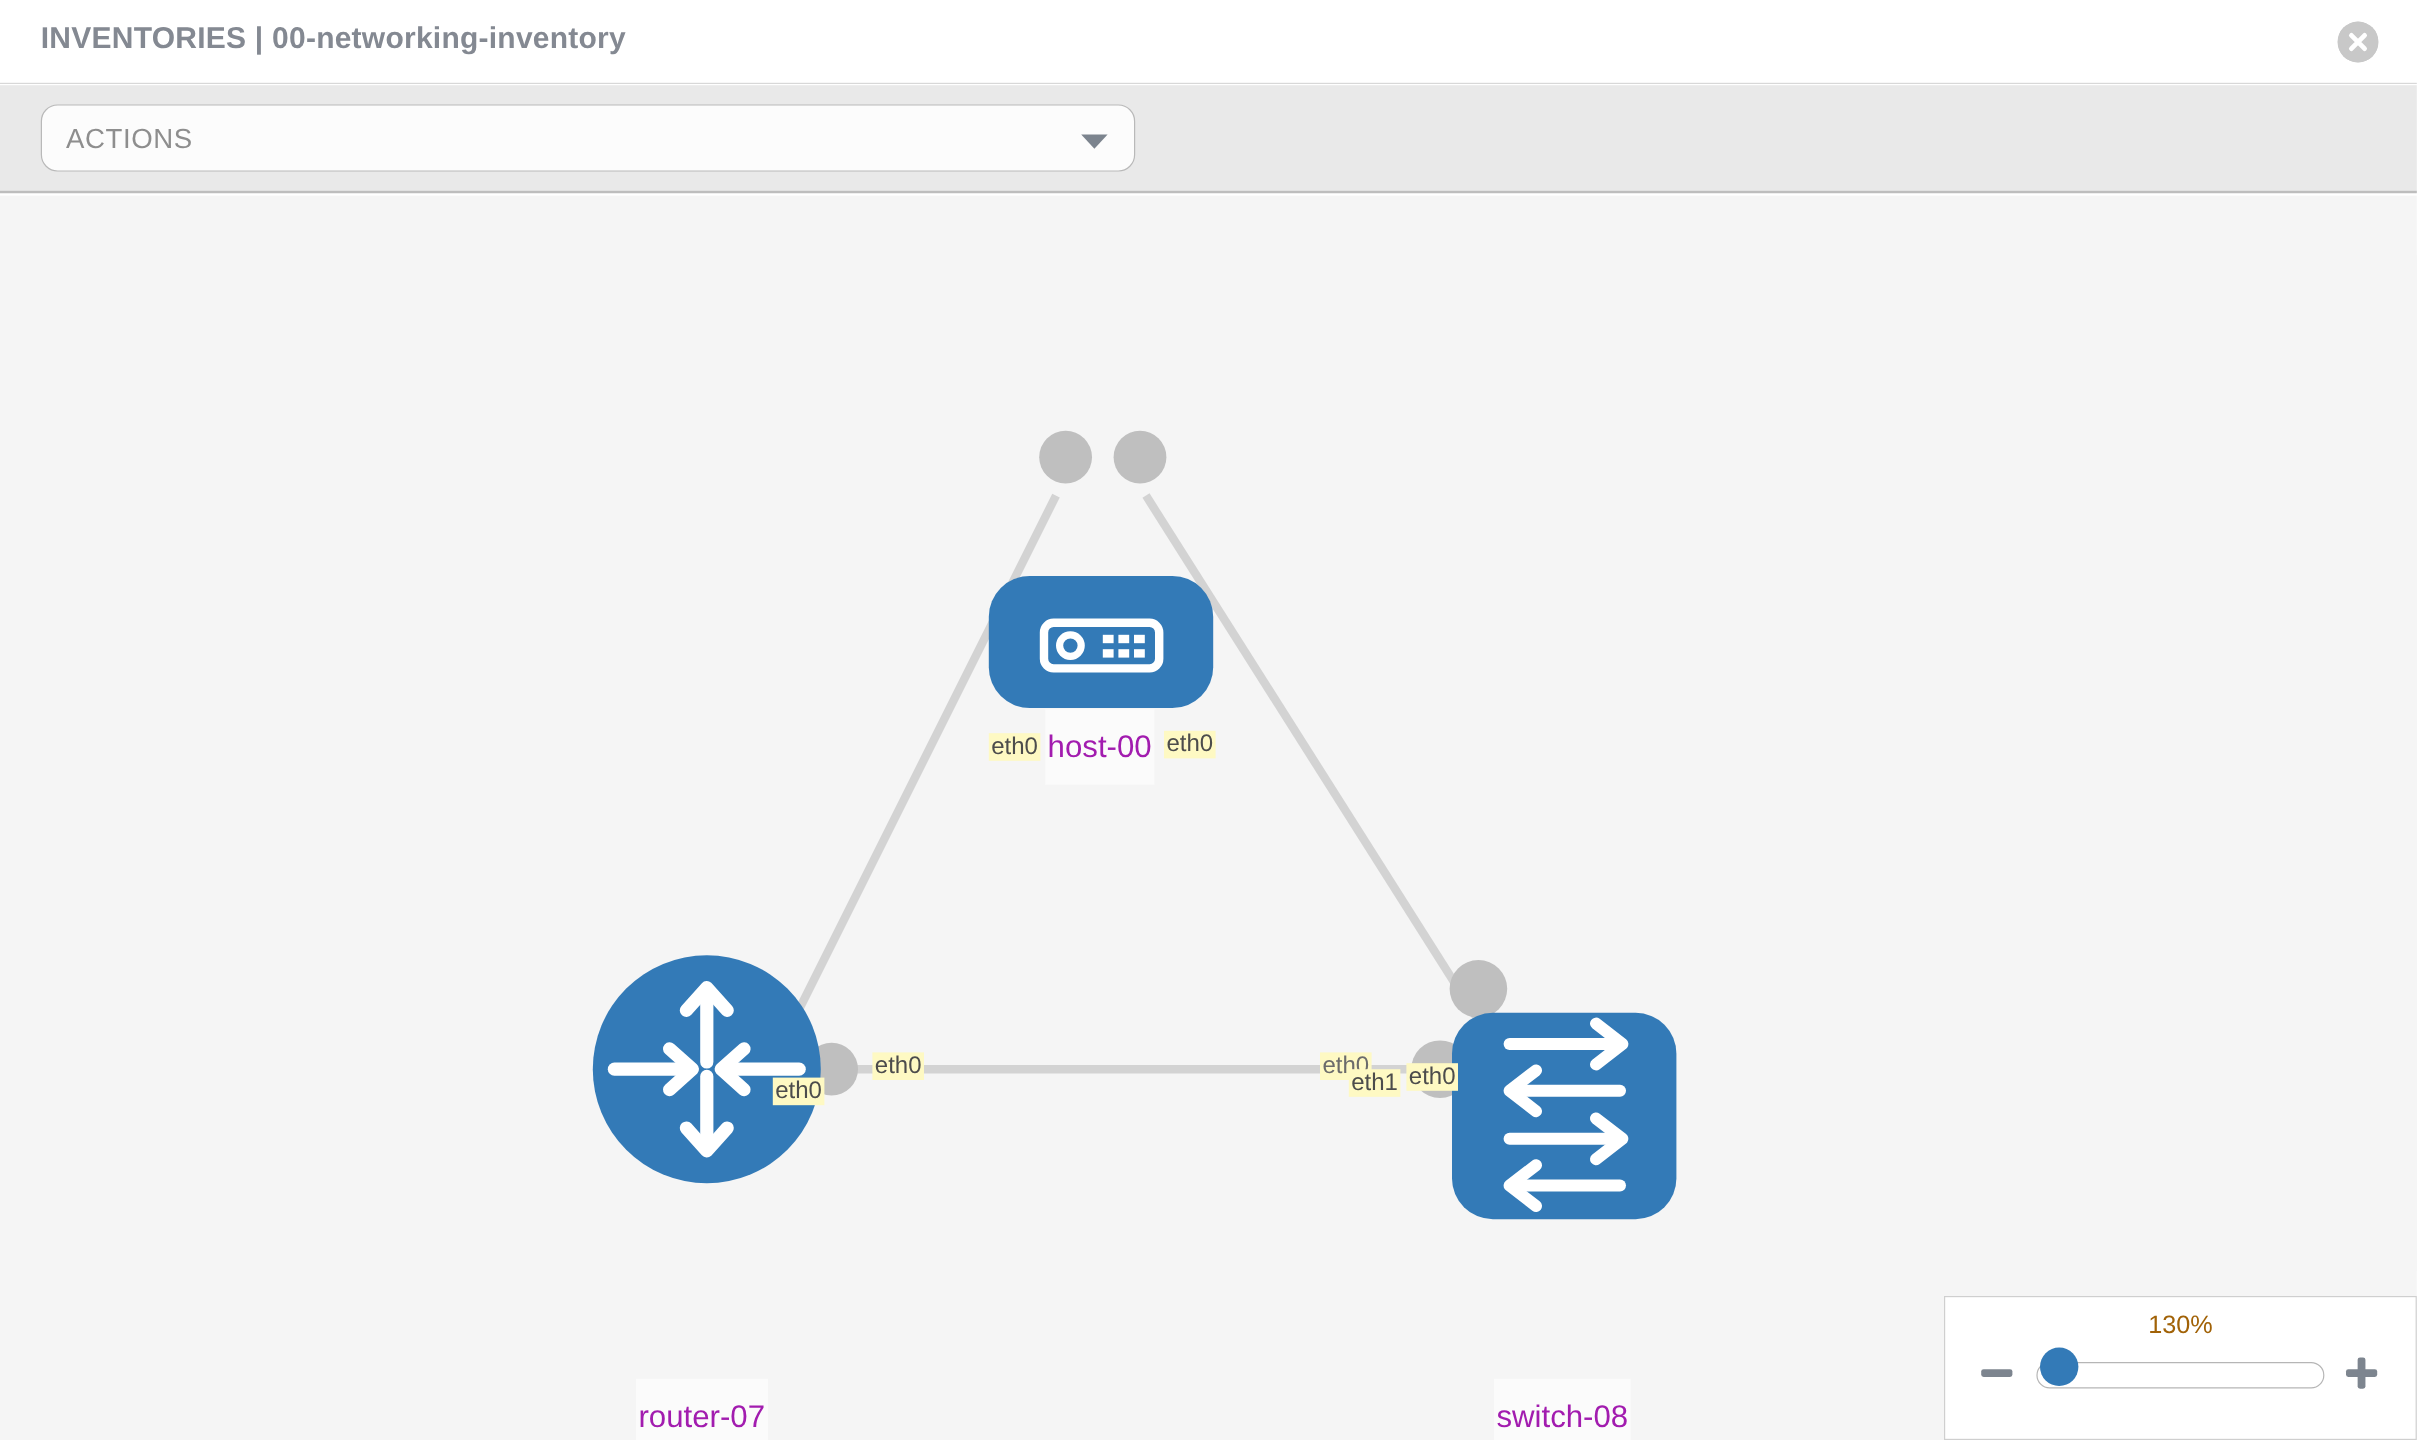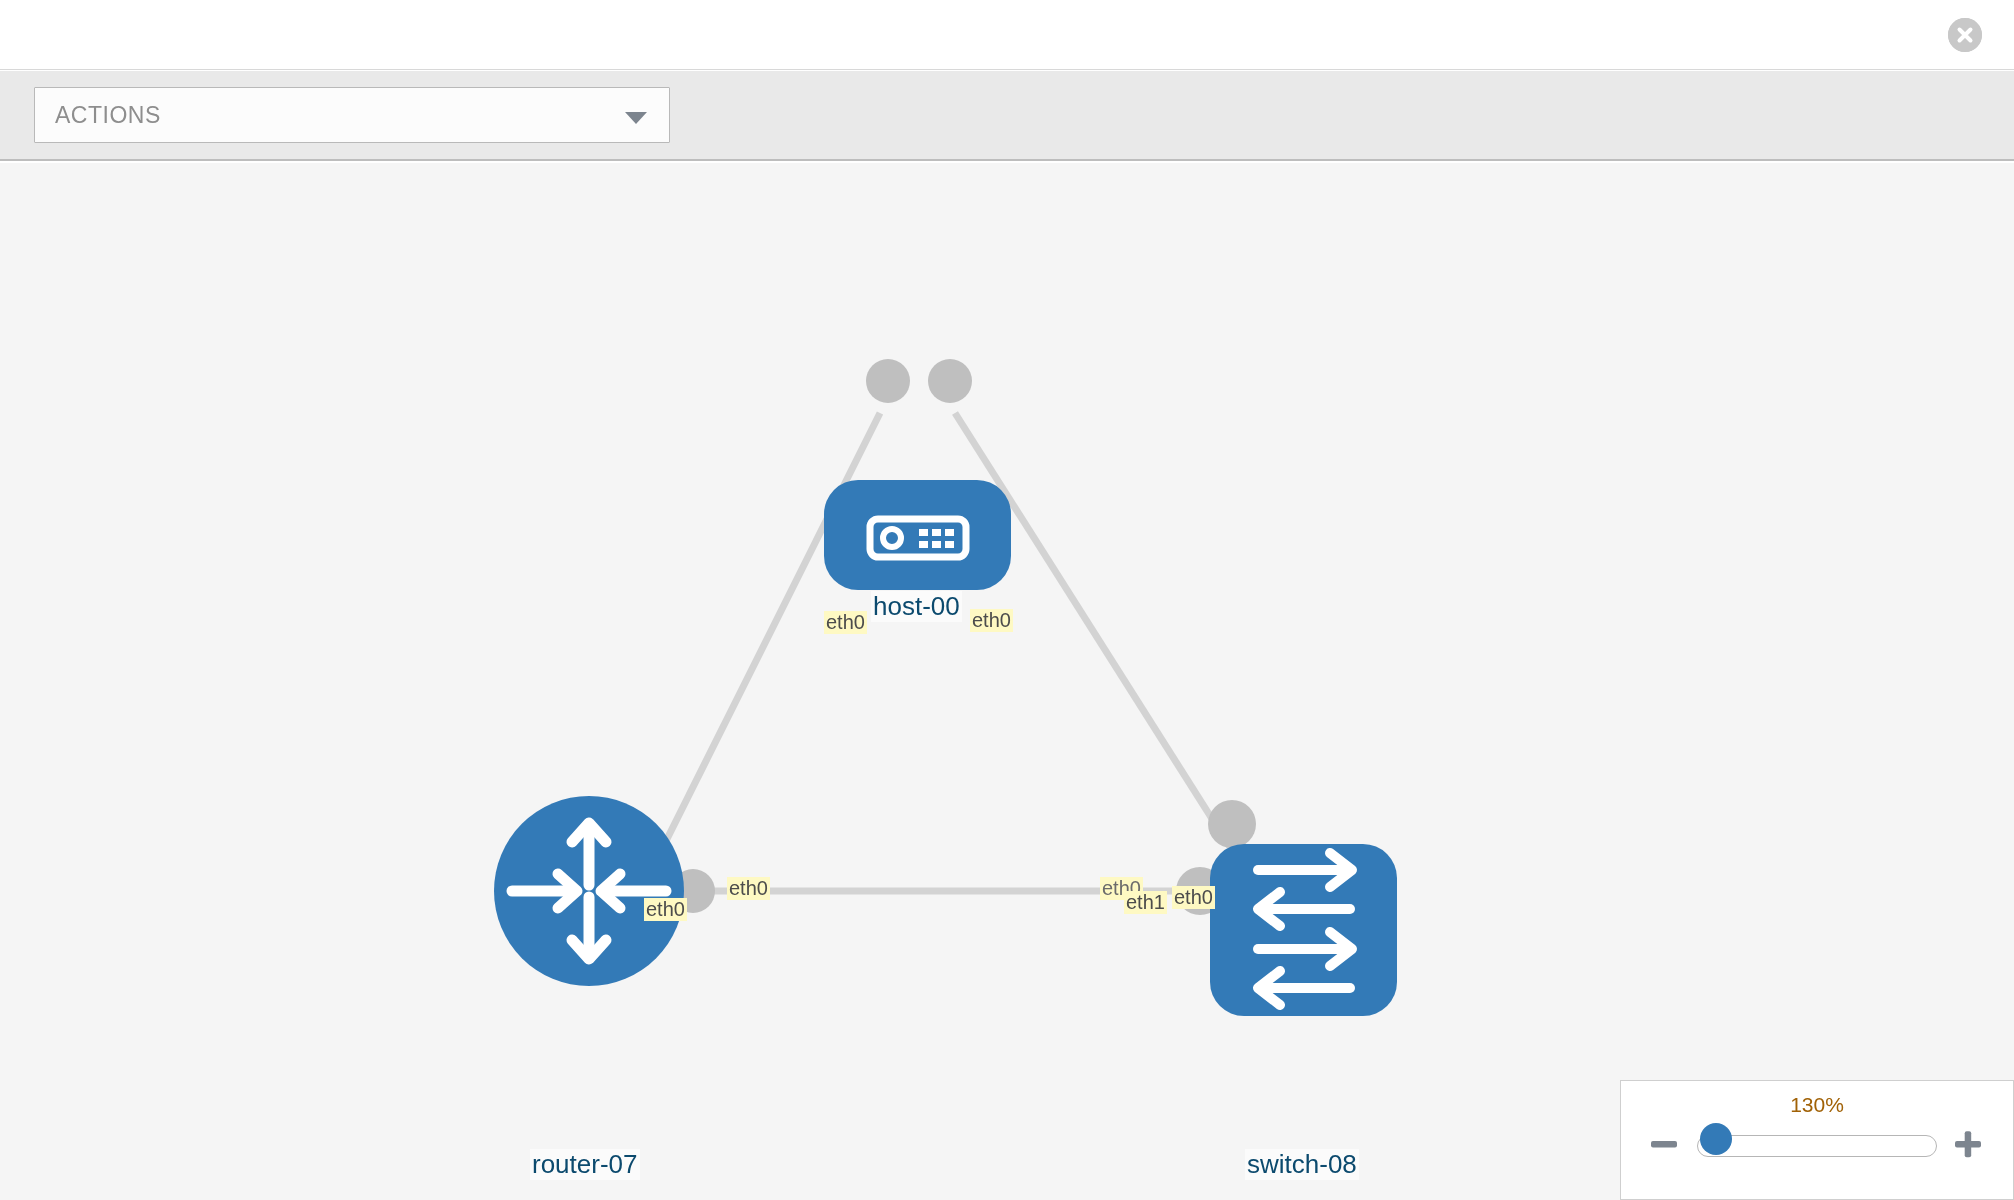--- a/index.html
+++ b/index.html
@@ -49,25 +49,25 @@
     left: 0; top: 71px;
     width: 2014px;
     height: 90px;
     background: #e9e9e9;
     border-bottom: 2px solid #bdbdbd;
   }
   .actions-select {
     position: absolute;
     left: 34px;
     top: 16px;
-    width: 636px;
+    width: 912px;
     height: 56px;
     background: #fcfcfc;
     border: 1px solid #b9b9b9;
-    border-radius: 1px;
+    border-radius: 14px;
     cursor: pointer;
   }
   .actions-select .sel-label {
     position: absolute;
     left: 20px;
     top: 14px;
     font-size: 23px;
     color: #8e8e8e;
     letter-spacing: 0.5px;
   }
@@ -120,23 +120,23 @@
     width: 2014px;
     height: 1037px;
     background: #f5f5f5;
     overflow: hidden;
   }
   .topology-svg { position: absolute; left: 0; top: 0; }
 
   .node-label {
     position: absolute;
     font-size: 26px;
-    color: #0c4a6e;
+    color: #a21caf;
     background: #fbfbfb;
-    padding: 0 2px;
+    padding: 16px 2px;
     white-space: nowrap;
   }
   .iface-label {
     position: absolute;
     font-size: 20px;
     color: #4c4c4c;
     background: #fef9c3;
     padding: 0 2px;
     white-space: nowrap;
   }
@@ -187,20 +187,21 @@
     height: 32px;
     border-radius: 50%;
     background: #337ab7;
     cursor: pointer;
   }
 </style>
 </head>
 <body>
 
 <div class="header">
+  <div class="page-title">INVENTORIES | 00-networking-inventory</div>
   <div class="close-btn">
     <svg width="34" height="34" viewBox="0 0 34 34">
       <circle cx="17" cy="17" r="17" fill="#c8c8c8"></circle>
       <path d="M11.5 11.5 L22.5 22.5 M22.5 11.5 L11.5 22.5" stroke="#ffffff" stroke-width="4" stroke-linecap="round"></path>
     </svg>
   </div>
 </div>
 
 <div class="toolbar">
 

